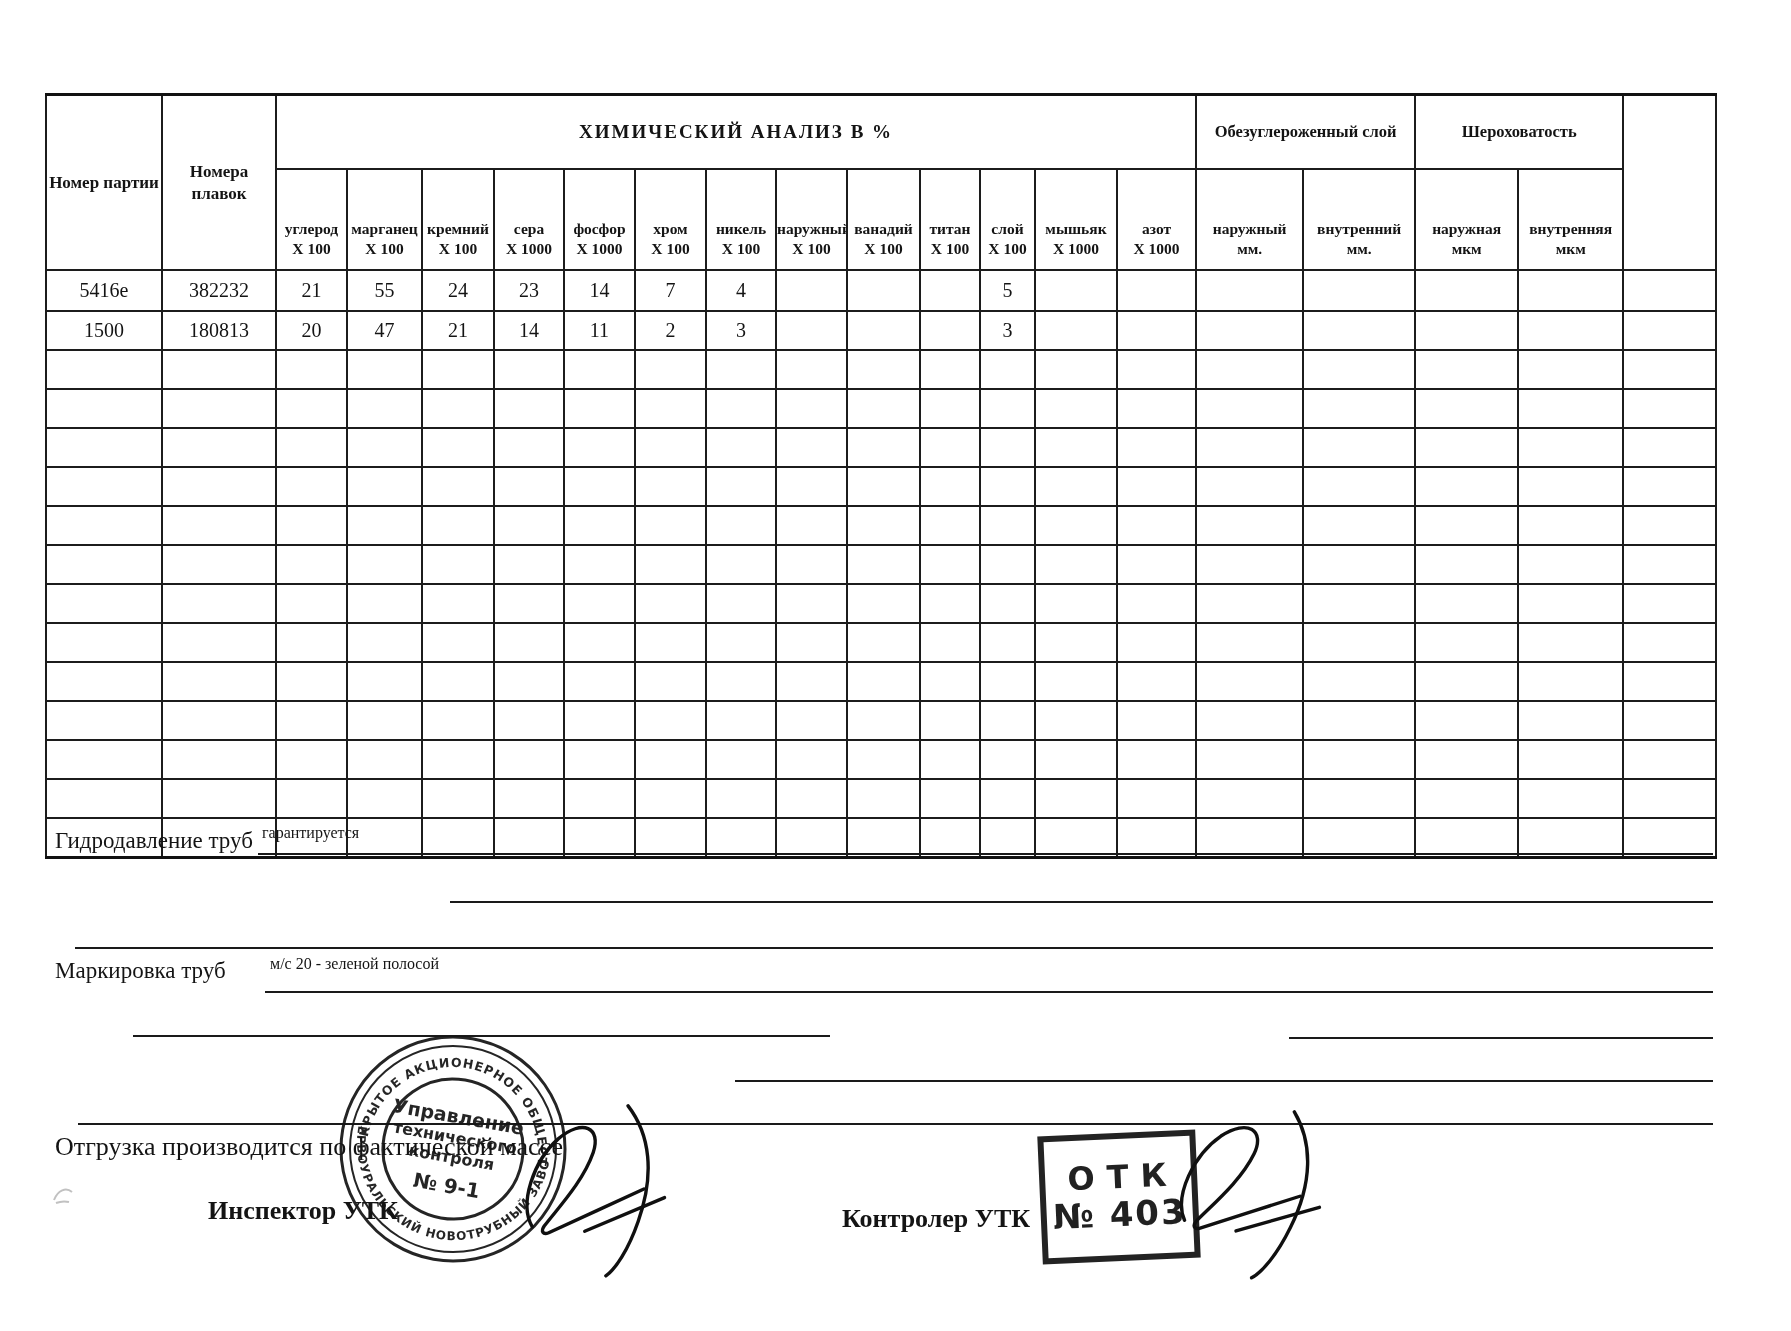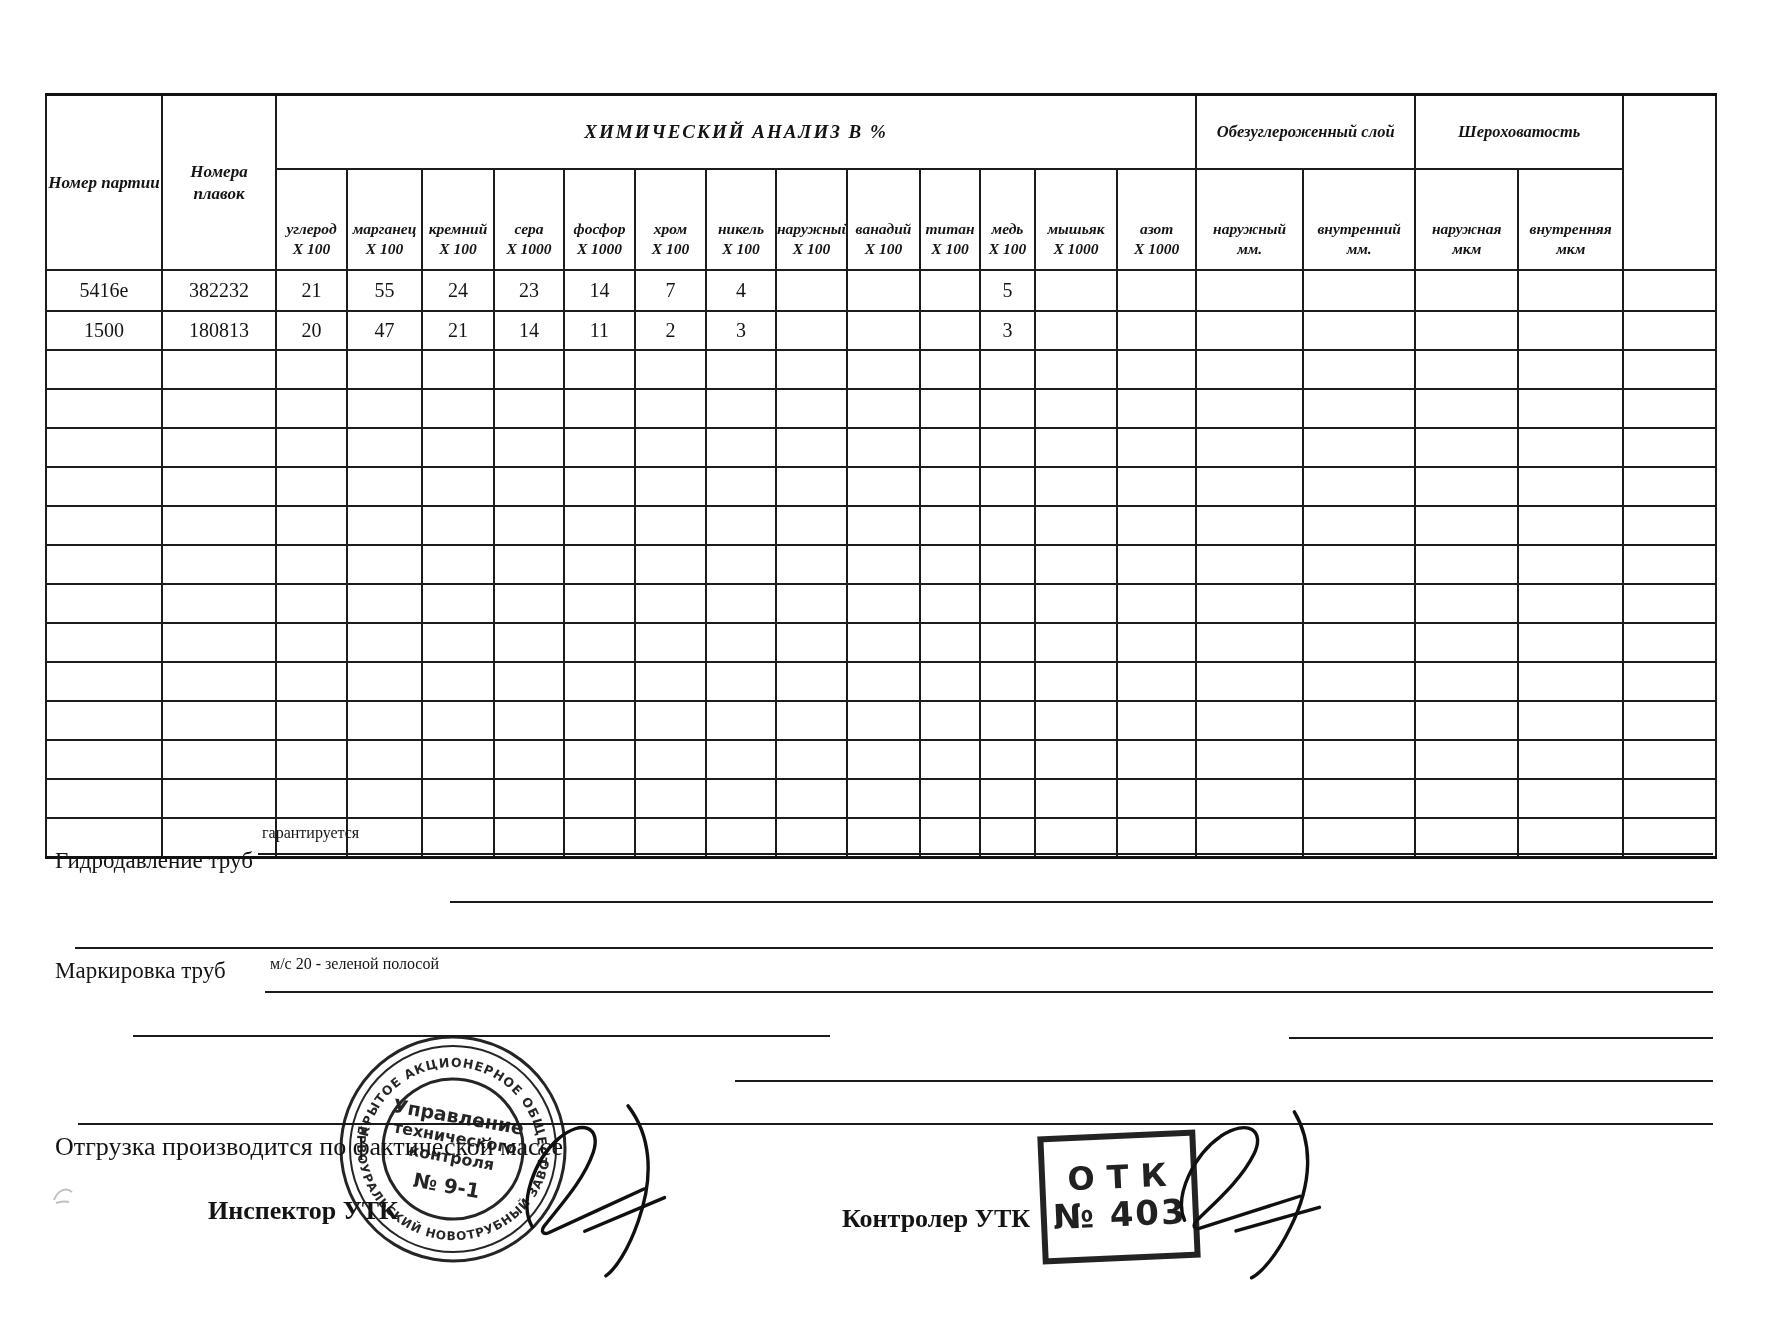--- a/index.html
+++ b/index.html
@@ -3,21 +3,21 @@
 <meta charset="utf-8">
 <style>
   html,body{margin:0;padding:0;background:#e8e8e8;}
   .page{position:relative;width:1791px;height:1331px;background:#ffffff;overflow:hidden;
         font-family:"Liberation Serif", serif;color:#141414;}
 
   
   table.cert{position:absolute;left:45px;top:93px;width:1670px;border-collapse:collapse;table-layout:fixed;}
   table.cert th, table.cert td{border:2px solid #1c1c1c;padding:0;overflow:hidden;}
   table.cert{border-top:3px solid #111;border-bottom:3px solid #111;}
-  th{font-weight:700;font-style:italic;}
+  th{font-weight:700;}
   .gh{font-size:17px;line-height:1.25;vertical-align:middle;text-align:center;}
   .chem-title{font-size:19px;letter-spacing:2px;vertical-align:middle;text-align:center;height:72px;}
   .grp{font-size:16.5px;line-height:1.3;vertical-align:middle;text-align:center;border-radius:30px;}
   tr.subrow th{height:89px;vertical-align:bottom;text-align:center;padding-bottom:10px;font-size:15.5px;line-height:1.3;font-weight:700;}
   .cn{white-space:nowrap;}
   .cm{white-space:nowrap;}
   tbody td{height:37px;text-align:center;font-size:20px;vertical-align:middle;}
   tbody tr:first-child td{height:39px;}
 
   
@@ -124,21 +124,21 @@
           </th>
           <th>
             <div class="cn">ванадий</div>
             <div class="cm">X 100</div>
           </th>
           <th>
             <div class="cn">титан</div>
             <div class="cm">X 100</div>
           </th>
           <th>
-            <div class="cn">медь</div>
+            <div class="cn">слой</div>
             <div class="cm">X 100</div>
           </th>
           <th>
             <div class="cn">мышьяк</div>
             <div class="cm">X 1000</div>
           </th>
           <th>
             <div class="cn">азот</div>
             <div class="cm">X 1000</div>
           </th>
@@ -487,21 +487,21 @@
           <td></td>
           <td></td>
           <td></td>
           <td></td>
           <td></td>
           <td></td>
         </tr>
       </tbody>
   </table>
 
-  <div class="t lab" style="left:55px;top:848px">Гидродавление труб</div>
+  <div class="t lab" style="left:55px;top:828px">Гидродавление труб</div>
   <div class="t val" style="left:262px;top:824px">гарантируется</div>
   <div class="rule" style="left:258px;top:853px;width:1455px"></div>
 
   <div class="rule" style="left:450px;top:901px;width:1263px"></div>
 
   <div class="rule" style="left:75px;top:947px;width:1638px"></div>
 
   <div class="t lab" style="left:55px;top:958px">Маркировка труб</div>
   <div class="t val" style="left:270px;top:955px">м/с 20 - зеленой полосой</div>
   <div class="rule" style="left:265px;top:991px;width:1448px"></div>

